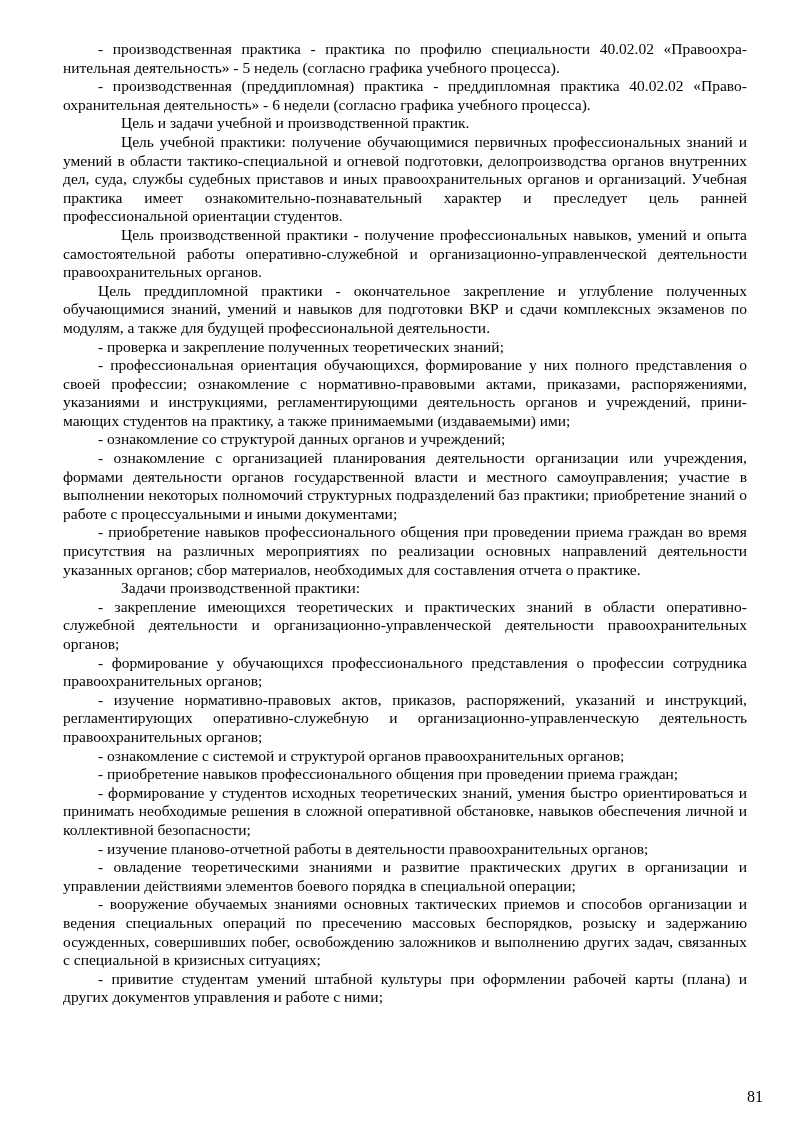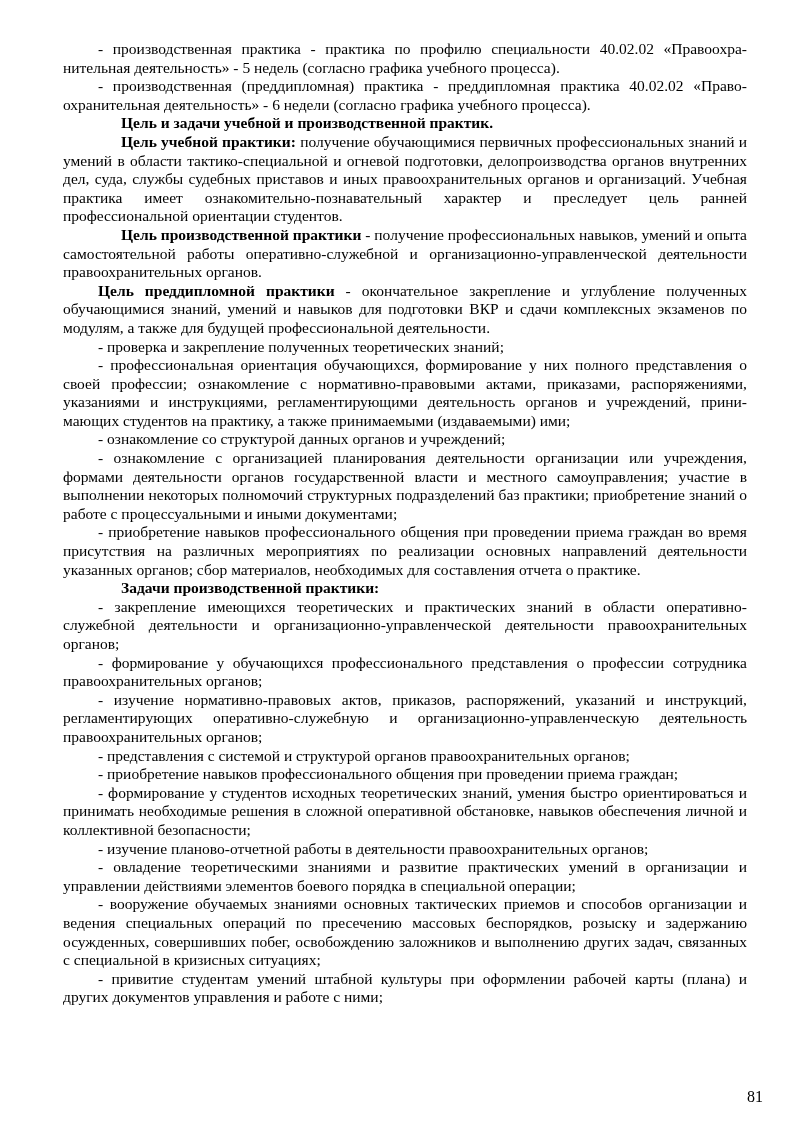--- a/index.html
+++ b/index.html
@@ -19,21 +19,21 @@
     line-height: 18.6px;
     color: #000000;
     overflow: hidden;
   }
   .para {
     margin: 0;
     text-align: justify;
     hyphens: manual;
     -webkit-hyphens: manual;
   }
-  .para b { font-weight: bold; }
+  .para b { font-weight: normal; }
   .ind-sm { text-indent: 35px; }
   .ind-lg { text-indent: 58px; }
   .page-number {
     position: absolute;
     top: 1087px;
     right: 30px;
     font-size: 16px;
     line-height: 19px;
   }
 </style>
@@ -66,29 +66,29 @@
   <p class="para ind-sm"><b></b><span>- приобретение навыков профессионального общения при проведении приема граждан во время присутствия на различных мероприятиях по реализации основных направлений деятель­ности указанных органов; сбор материалов, необходимых для составления отчета о практике.</span></p>
 
   <p class="para ind-lg"><b>Задачи производственной практики:</b><span></span></p>
 
   <p class="para ind-sm"><b></b><span>- закрепление имеющихся теоретических и практических знаний в области оператив­но-служебной деятельности и организационно-управленческой деятельности правоохранитель­ных органов;</span></p>
 
   <p class="para ind-sm"><b></b><span>- формирование у обучающихся профессионального представления о профессии сотрудника правоохранительных органов;</span></p>
 
   <p class="para ind-sm"><b></b><span>- изучение нормативно-правовых актов, приказов, распоряжений, указаний и инструкций, регламентирующих оперативно-служебную и организационно-управленческую деятельность правоохранительных органов;</span></p>
 
-  <p class="para ind-sm"><b></b><span>- представления с системой и структурой органов правоохранительных органов;</span></p>
+  <p class="para ind-sm"><b></b><span>- ознакомление с системой и структурой органов правоохранительных органов;</span></p>
 
   <p class="para ind-sm"><b></b><span>- приобретение навыков профессионального общения при проведении приема граждан;</span></p>
 
   <p class="para ind-sm"><b></b><span>- формирование у студентов исходных теоретических знаний, умения быстро ориентиро­ваться и принимать необходимые решения в сложной оперативной обстановке, навыков обеспе­чения личной и коллективной безопасности;</span></p>
 
   <p class="para ind-sm"><b></b><span>- изучение планово-отчетной работы в деятельности правоохранительных органов;</span></p>
 
-  <p class="para ind-sm"><b></b><span>- овладение теоретическими знаниями и развитие практических умений в организации и управлении действиями элементов боевого порядка в специальной операции;</span></p>
+  <p class="para ind-sm"><b></b><span>- овладение теоретическими знаниями и развитие практических других в организации и управлении действиями элементов боевого порядка в специальной операции;</span></p>
 
   <p class="para ind-sm"><b></b><span>- вооружение обучаемых знаниями основных тактических приемов и способов организации и ведения специальных операций по пресечению массовых беспорядков, розыску и задержанию осужденных, совершивших побег, освобождению заложников и выполнению других задач, свя­занных с специальной в кризисных ситуациях;</span></p>
 
   <p class="para ind-sm"><b></b><span>- привитие студентам умений штабной культуры при оформлении рабочей карты (плана) и других документов управления и работе с ними;</span></p>
 
   <div class="page-number">81</div>
 
 </div>
 
 </body></html>

